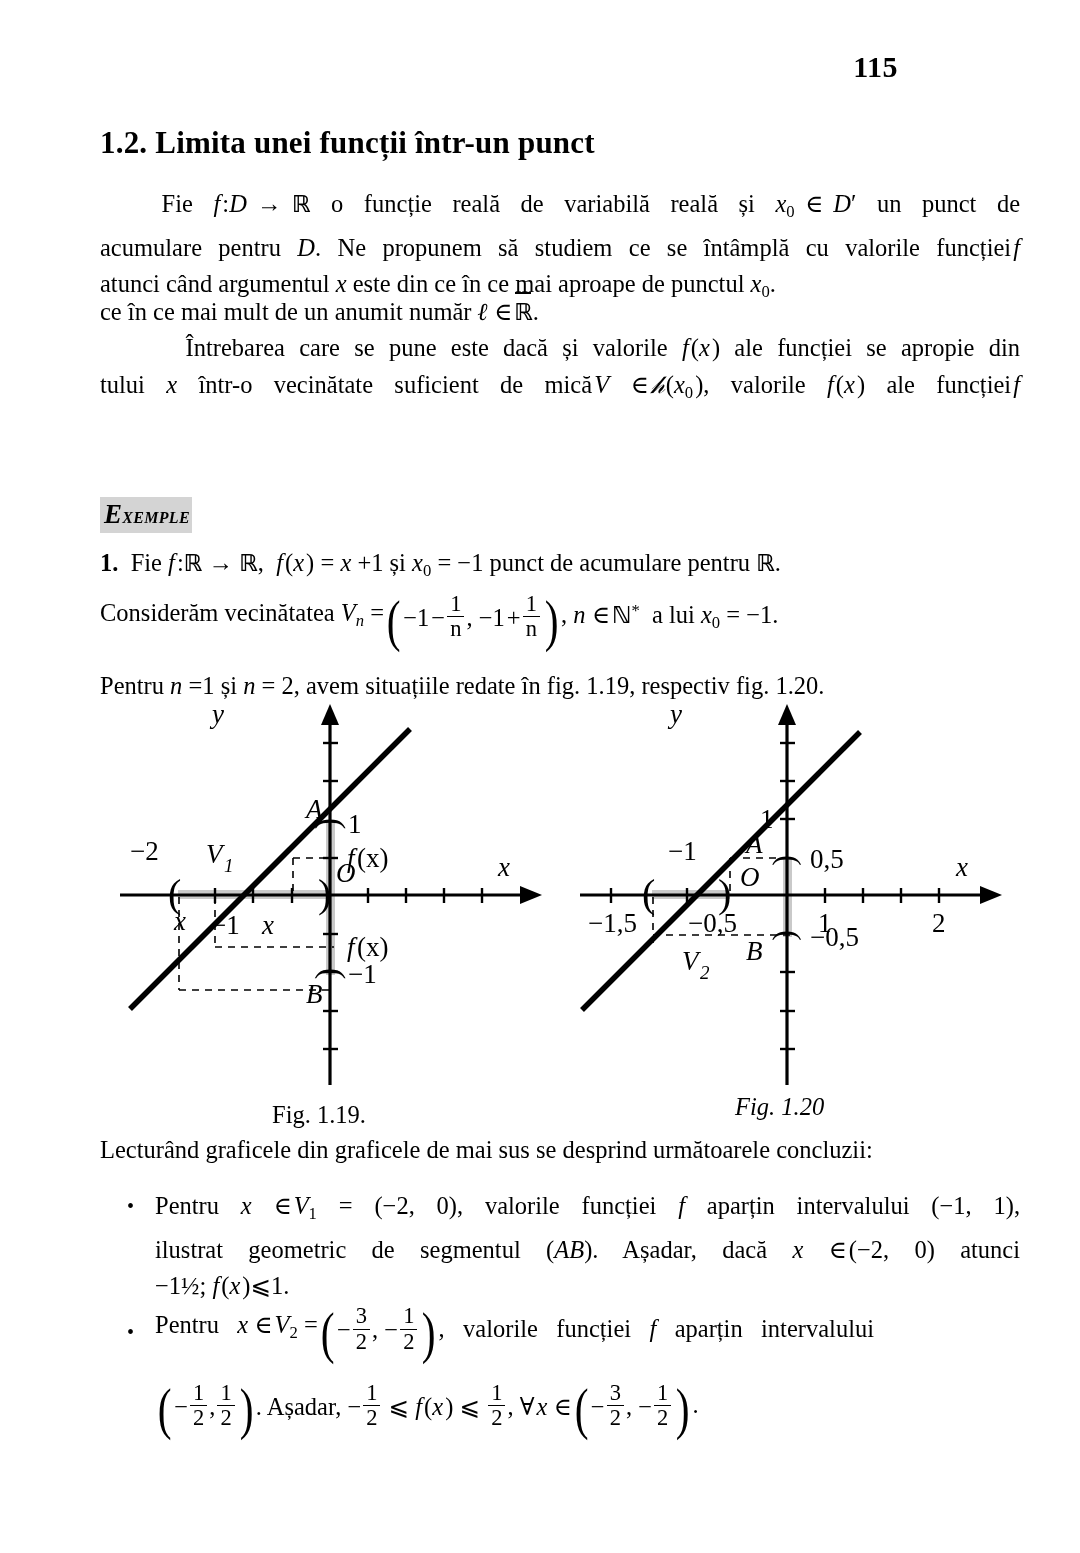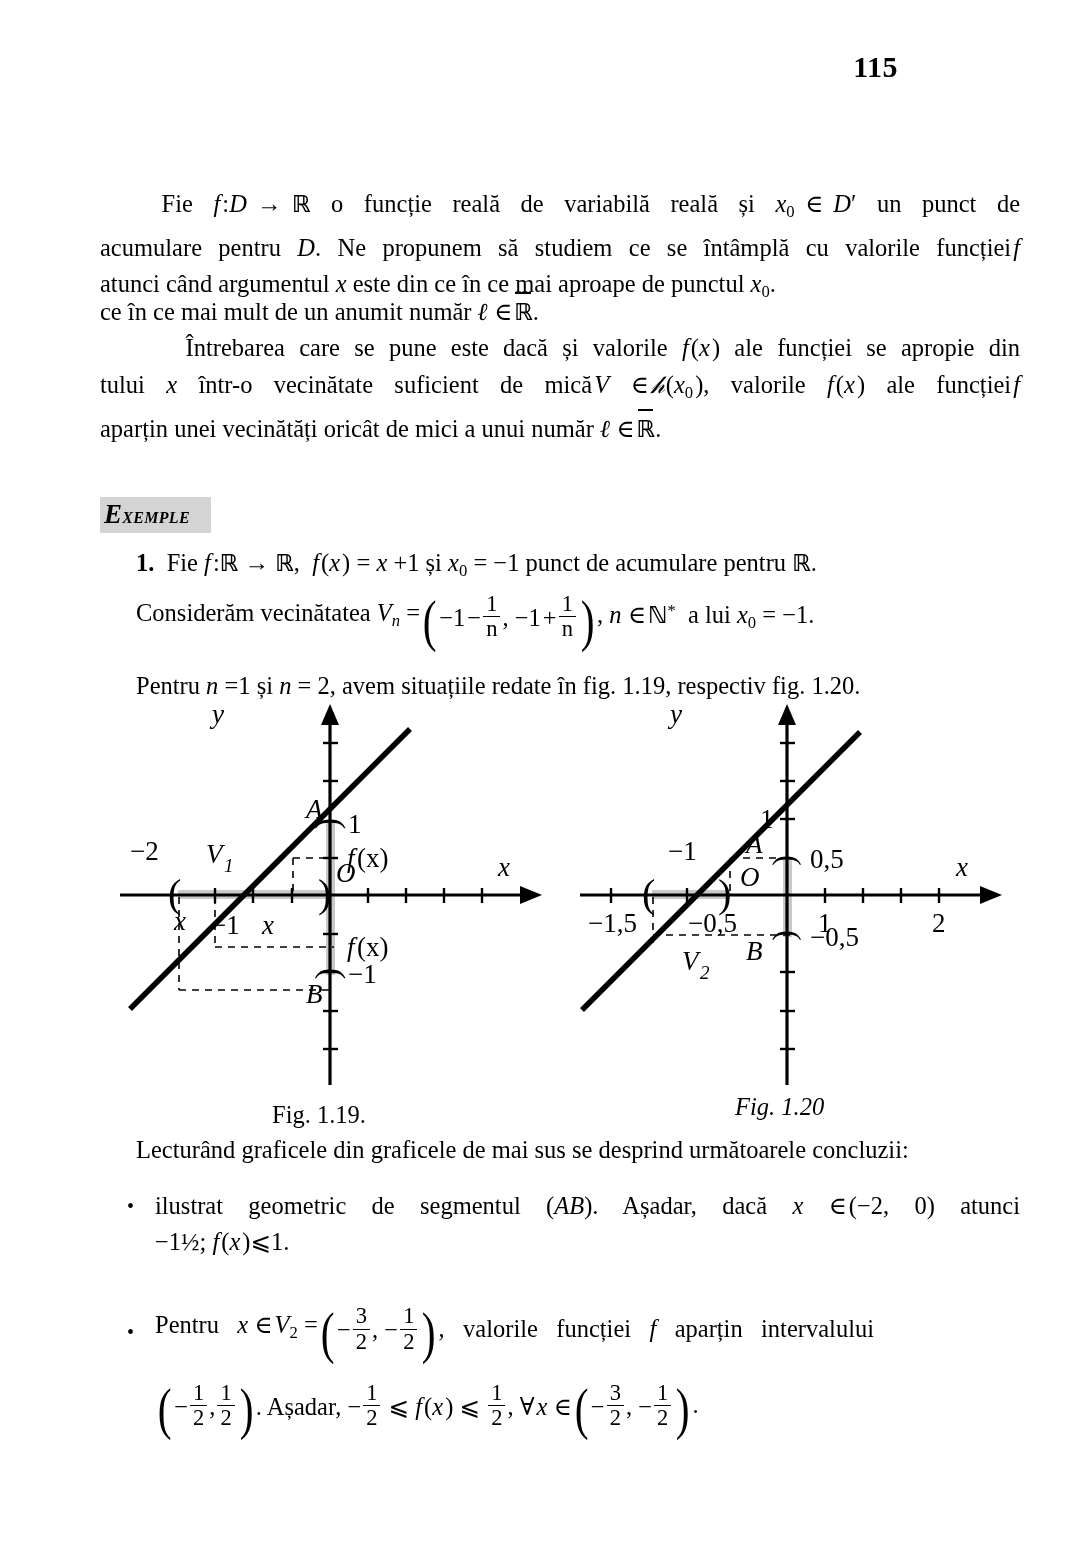--- a/index.html
+++ b/index.html
@@ -79,37 +79,36 @@
     font-size: 1.0em;
     letter-spacing: -1px;
   }
 
   
   .exemple-tag {
     position: absolute;
     left: 100px;
     top: 497px;
     background: #d4d4d4;
-    padding: 2px 21px 3px 4px;
+    padding: 2px 2px 3px 4px;
     font-style: italic;
     font-weight: bold;
     font-size: 23px;
     font-variant: small-caps;
     letter-spacing: 0.3px;
   }
   .exemple-tag .cap { font-size: 27px; }
 
   
   .mathline {
     position: absolute;
     left: 100px;
     width: 930px;
     font-size: 24.5px;
     line-height: 30px;
-    margin-left: 36px;
   }
   .frac {
     display: inline-block;
     vertical-align: -0.45em;
     text-align: center;
     font-size: 0.92em;
     line-height: 1.08;
     margin: 0 2px;
   }
   .frac .num { display: block; padding: 0 3px; }
@@ -147,20 +146,21 @@
     line-height: 36px;
   }
 </style>
 </head>
 <body>
 
 <div class="page">
 
   <div class="page-number">115</div>
 
+  <div class="section-title">1.2. Limita unei funcții într-un punct</div>
 
   <div class="body-block" style="top:186px;">
     <span class="just-line">
       &nbsp;&nbsp;&nbsp;&nbsp;&nbsp;&nbsp;Fie&nbsp; <i>f</i> :<i>D</i>&nbsp;<span class="op">→</span>&nbsp;<span class="bb">ℝ</span>&nbsp; o&nbsp; funcție&nbsp; reală&nbsp; de&nbsp; variabilă&nbsp; reală&nbsp; și&nbsp; <i>x</i><span class="subn">0</span>&nbsp;<span class="op">∈</span>&nbsp;<i>D</i>′&nbsp; un&nbsp; punct&nbsp; de
     </span>
     <span class="just-line">
       acumulare pentru <i>D</i>. Ne propunem să studiem ce se întâmplă cu valorile funcției <i>f</i>
     </span>
     <span class="just-line last-line">
       atunci când argumentul <i>x</i> este din ce în ce mai aproape de punctul <i>x</i><span class="subn">0</span>.
@@ -172,23 +172,20 @@
       ce în ce mai mult de un anumit număr <i>ℓ</i> <span class="op">∈</span> <span class="rbar"><span class="bb">ℝ</span></span>.
     </span>
     <span class="just-line">
       &nbsp;&nbsp;&nbsp;&nbsp;&nbsp;&nbsp;Întrebarea care se pune este dacă și valorile <i>f</i> (<i>x</i> ) ale funcției se apropie din
     </span>
   </div>
 
   <div class="body-block" style="top:367px;">
     <span class="just-line">
       tului <i>x</i> într-o vecinătate suficient de mică <i>V</i>&nbsp;<span class="op">∈</span> <span class="scriptv">𝒽</span> (<i>x</i><span class="subn">0</span> ), valorile <i>f</i> (<i>x</i> ) ale funcției <i>f</i>
-    </span>
-    <span class="just-line last-line">
-      aparțin unei vecinătăți oricât de mici a unui număr <i>ℓ</i> <span class="op">∈</span> <span class="rbar"><span class="bb">ℝ</span></span>.
     </span>
   </div>
 
   <div class="exemple-tag">
     <span class="cap">E</span><span>xemple</span>
   </div>
 
   <div class="mathline" style="top:548px;">
     <b>1.</b>
     &nbsp;Fie <i>f</i> :<span class="bb">ℝ</span>&nbsp;<span class="op">→</span>&nbsp;<span class="bb">ℝ</span>,&nbsp; <i>f</i> (<i>x</i> ) <span class="op">=</span> <i>x</i> <span class="op">+</span>1 și <i>x</i><span class="subn">0</span> <span class="op">=</span> <span class="op">−</span>1 punct de acumulare pentru <span class="bb">ℝ</span>.
@@ -349,20 +346,23 @@
   </div>
 
   <div class="figcaption" style="left:272px; top:1093px;margin-top:8px;">Fig. 1.19.</div>
   <div class="figcaption" style="left:735px; top:1093px;font-style:italic;">Fig. 1.20</div>
 
   <div class="mathline" style="top:1135px;">Lecturând graficele din graficele de mai sus se desprind următoarele concluzii:</div>
 
   <div class="bullet-block" style="top:1188px;">
     <span class="bullet-dot">•</span>
     <span class="just-line">
+      Pentru <i>x</i> <span class="op">∈</span> <i>V</i><span class="subn">1</span> <span class="op">=</span> (<span class="op">−</span>2, 0), valorile funcției <i>f</i> aparțin intervalului (<span class="op">−</span>1, 1),
+    </span>
+    <span class="just-line">
       ilustrat geometric de segmentul (<i>AB</i>). Așadar, dacă <i>x</i> <span class="op">∈</span> (<span class="op">−</span>2, 0) atunci
     </span>
     <span class="just-line last-line">
       <span class="op">−</span>1½;<span class="op">⩽</span> <i>f</i> (<i>x</i> )<span class="op">⩽</span>1.
     </span>
   </div>
 
   <div class="bullet-block" style="top:1302px; line-height:46px;">
     <span class="bullet-dot" style="line-height:60px;">•</span>
     <div style="display:block; white-space:nowrap;">

